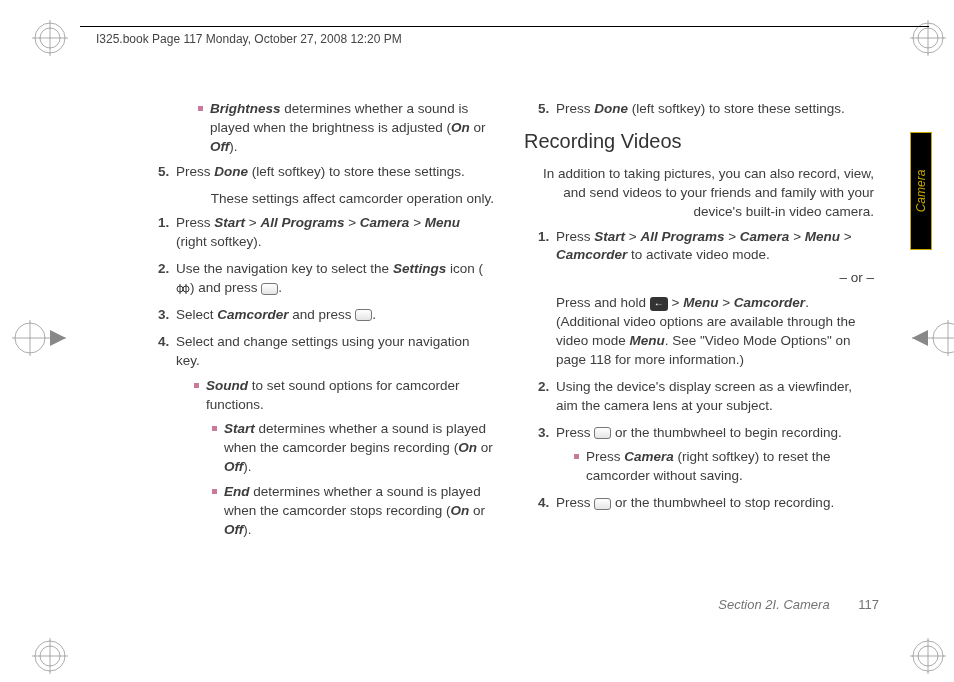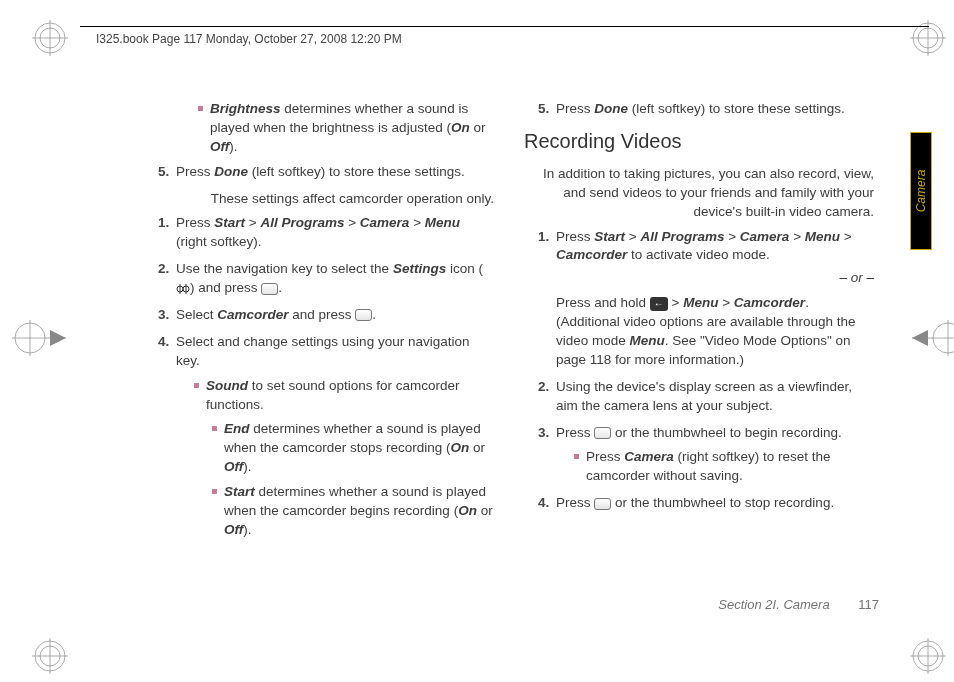--- a/index.html
+++ b/index.html
@@ -102,21 +102,21 @@
     vertical-align: middle;
   }
   .footer {
     position: absolute;
     bottom: 70px; right: 75px;
     font-size: 13px;
     font-style: italic;
     color: #737373;
   }
   .footer .pn { font-style: normal; margin-left: 25px; }
-  .orsep { font-style: italic; margin: 4px 0 4px 0; }
+  .orsep { margin: 4px 0 4px 0; }
 </style>
 </head>
 <body>
 
 <div class="cropmark" style="top:20px;left:32px">
 <svg width="36" height="36">
       <circle cx="18" cy="18" r="15" fill="none" stroke="#888" stroke-width="0.7"></circle>
       <circle cx="18" cy="18" r="10" fill="none" stroke="#888" stroke-width="0.7"></circle>
       <line x1="18" y1="0" x2="18" y2="36" stroke="#888" stroke-width="0.7"></line>
       <line x1="0" y1="18" x2="36" y2="18" stroke="#888" stroke-width="0.7"></line>
@@ -207,24 +207,24 @@
         <span>Select </span><span class="bld">Camcorder</span><span> and press </span><span class="ic-box"></span><span>.</span>
       </li>
       <li>
         <span class="num">4.</span>
         <span>Select and change settings using your navigation key.</span>
 
         <div class="sub1 sq-bullet" style="margin-top:6px">
           <span class="bld">Sound</span><span> to set sound options for camcorder functions.</span>
         </div>
         <div class="sub2 sq-bullet">
+          <span class="bld">Start</span><span> determines whether a sound is played when the camcorder begins recording (</span><span class="bld">On</span><span> or </span><span class="bld">Off</span><span>).</span>
+        </div>
+        <div class="sub2 sq-bullet">
           <span class="bld">End</span><span> determines whether a sound is played when the camcorder stops recording (</span><span class="bld">On</span><span> or </span><span class="bld">Off</span><span>).</span>
-        </div>
-        <div class="sub2 sq-bullet">
-          <span class="bld">Start</span><span> determines whether a sound is played when the camcorder begins recording (</span><span class="bld">On</span><span> or </span><span class="bld">Off</span><span>).</span>
         </div>
       </li>
     </ol>
   </div>
 
   <div class="col">
     <ol class="numbered">
       <li>
         <span class="num">5.</span>
         <span>Press </span><span class="bld">Done</span><span> (left softkey) to store these settings.</span>

